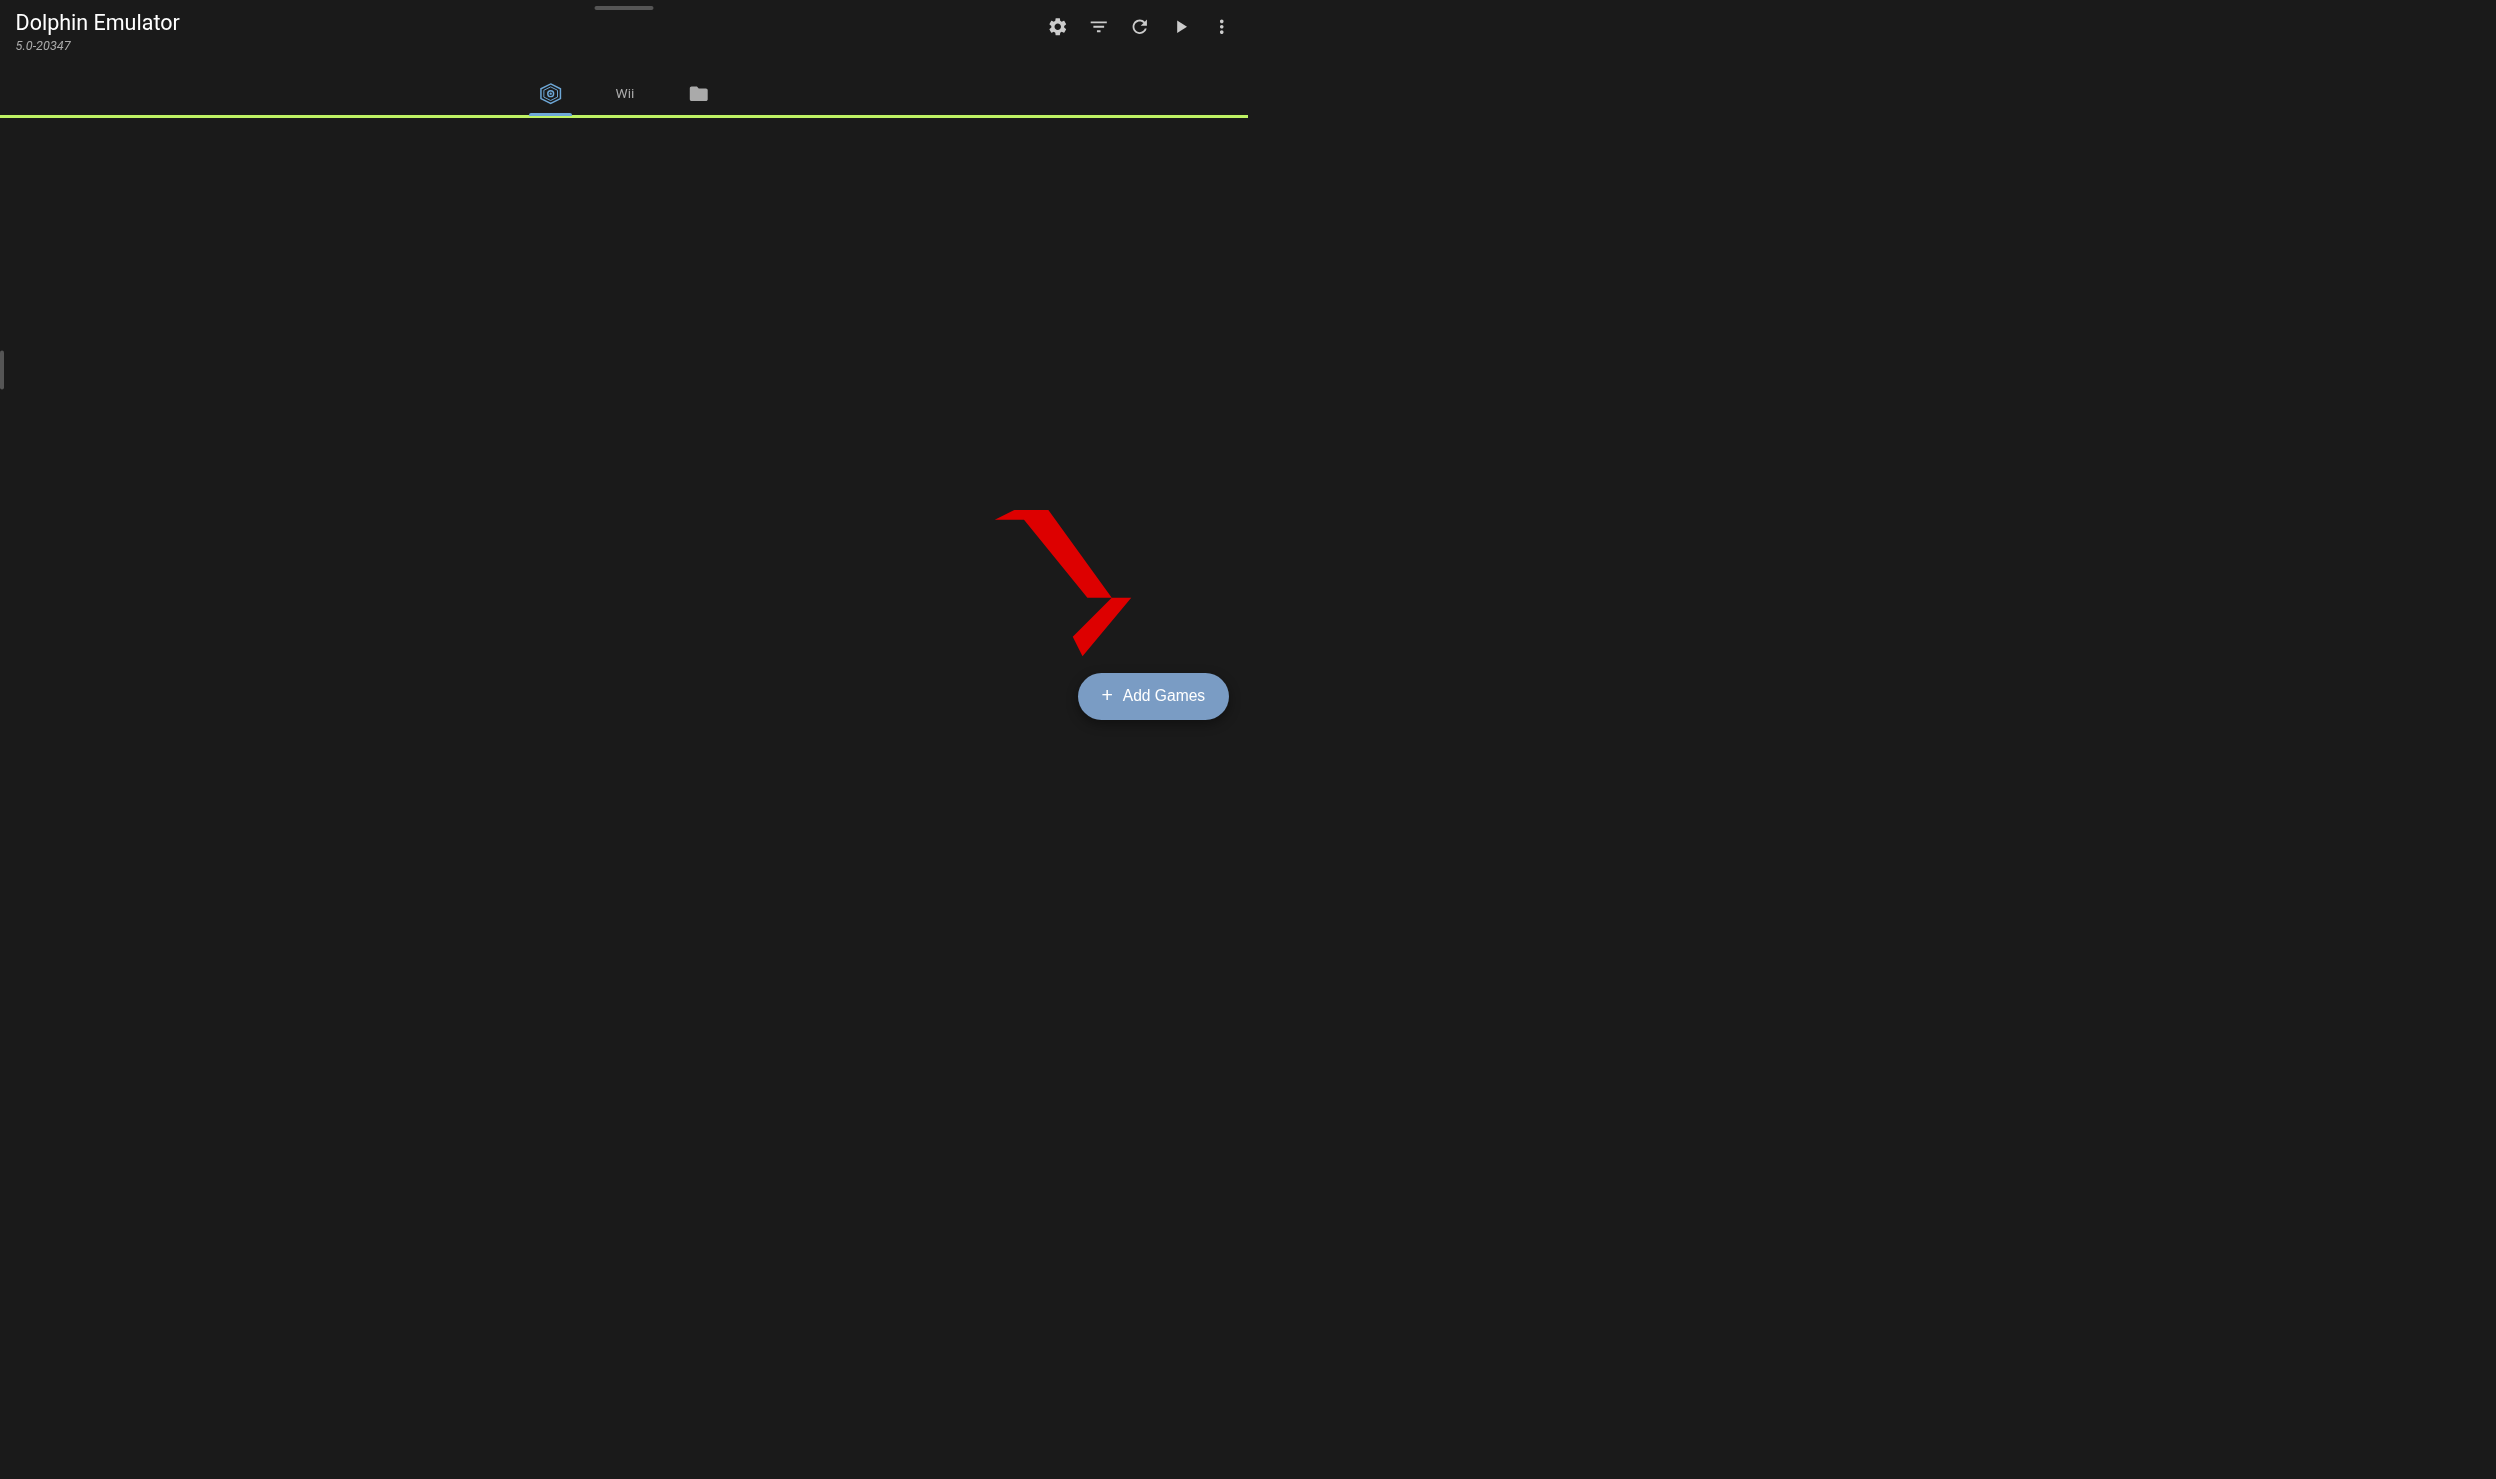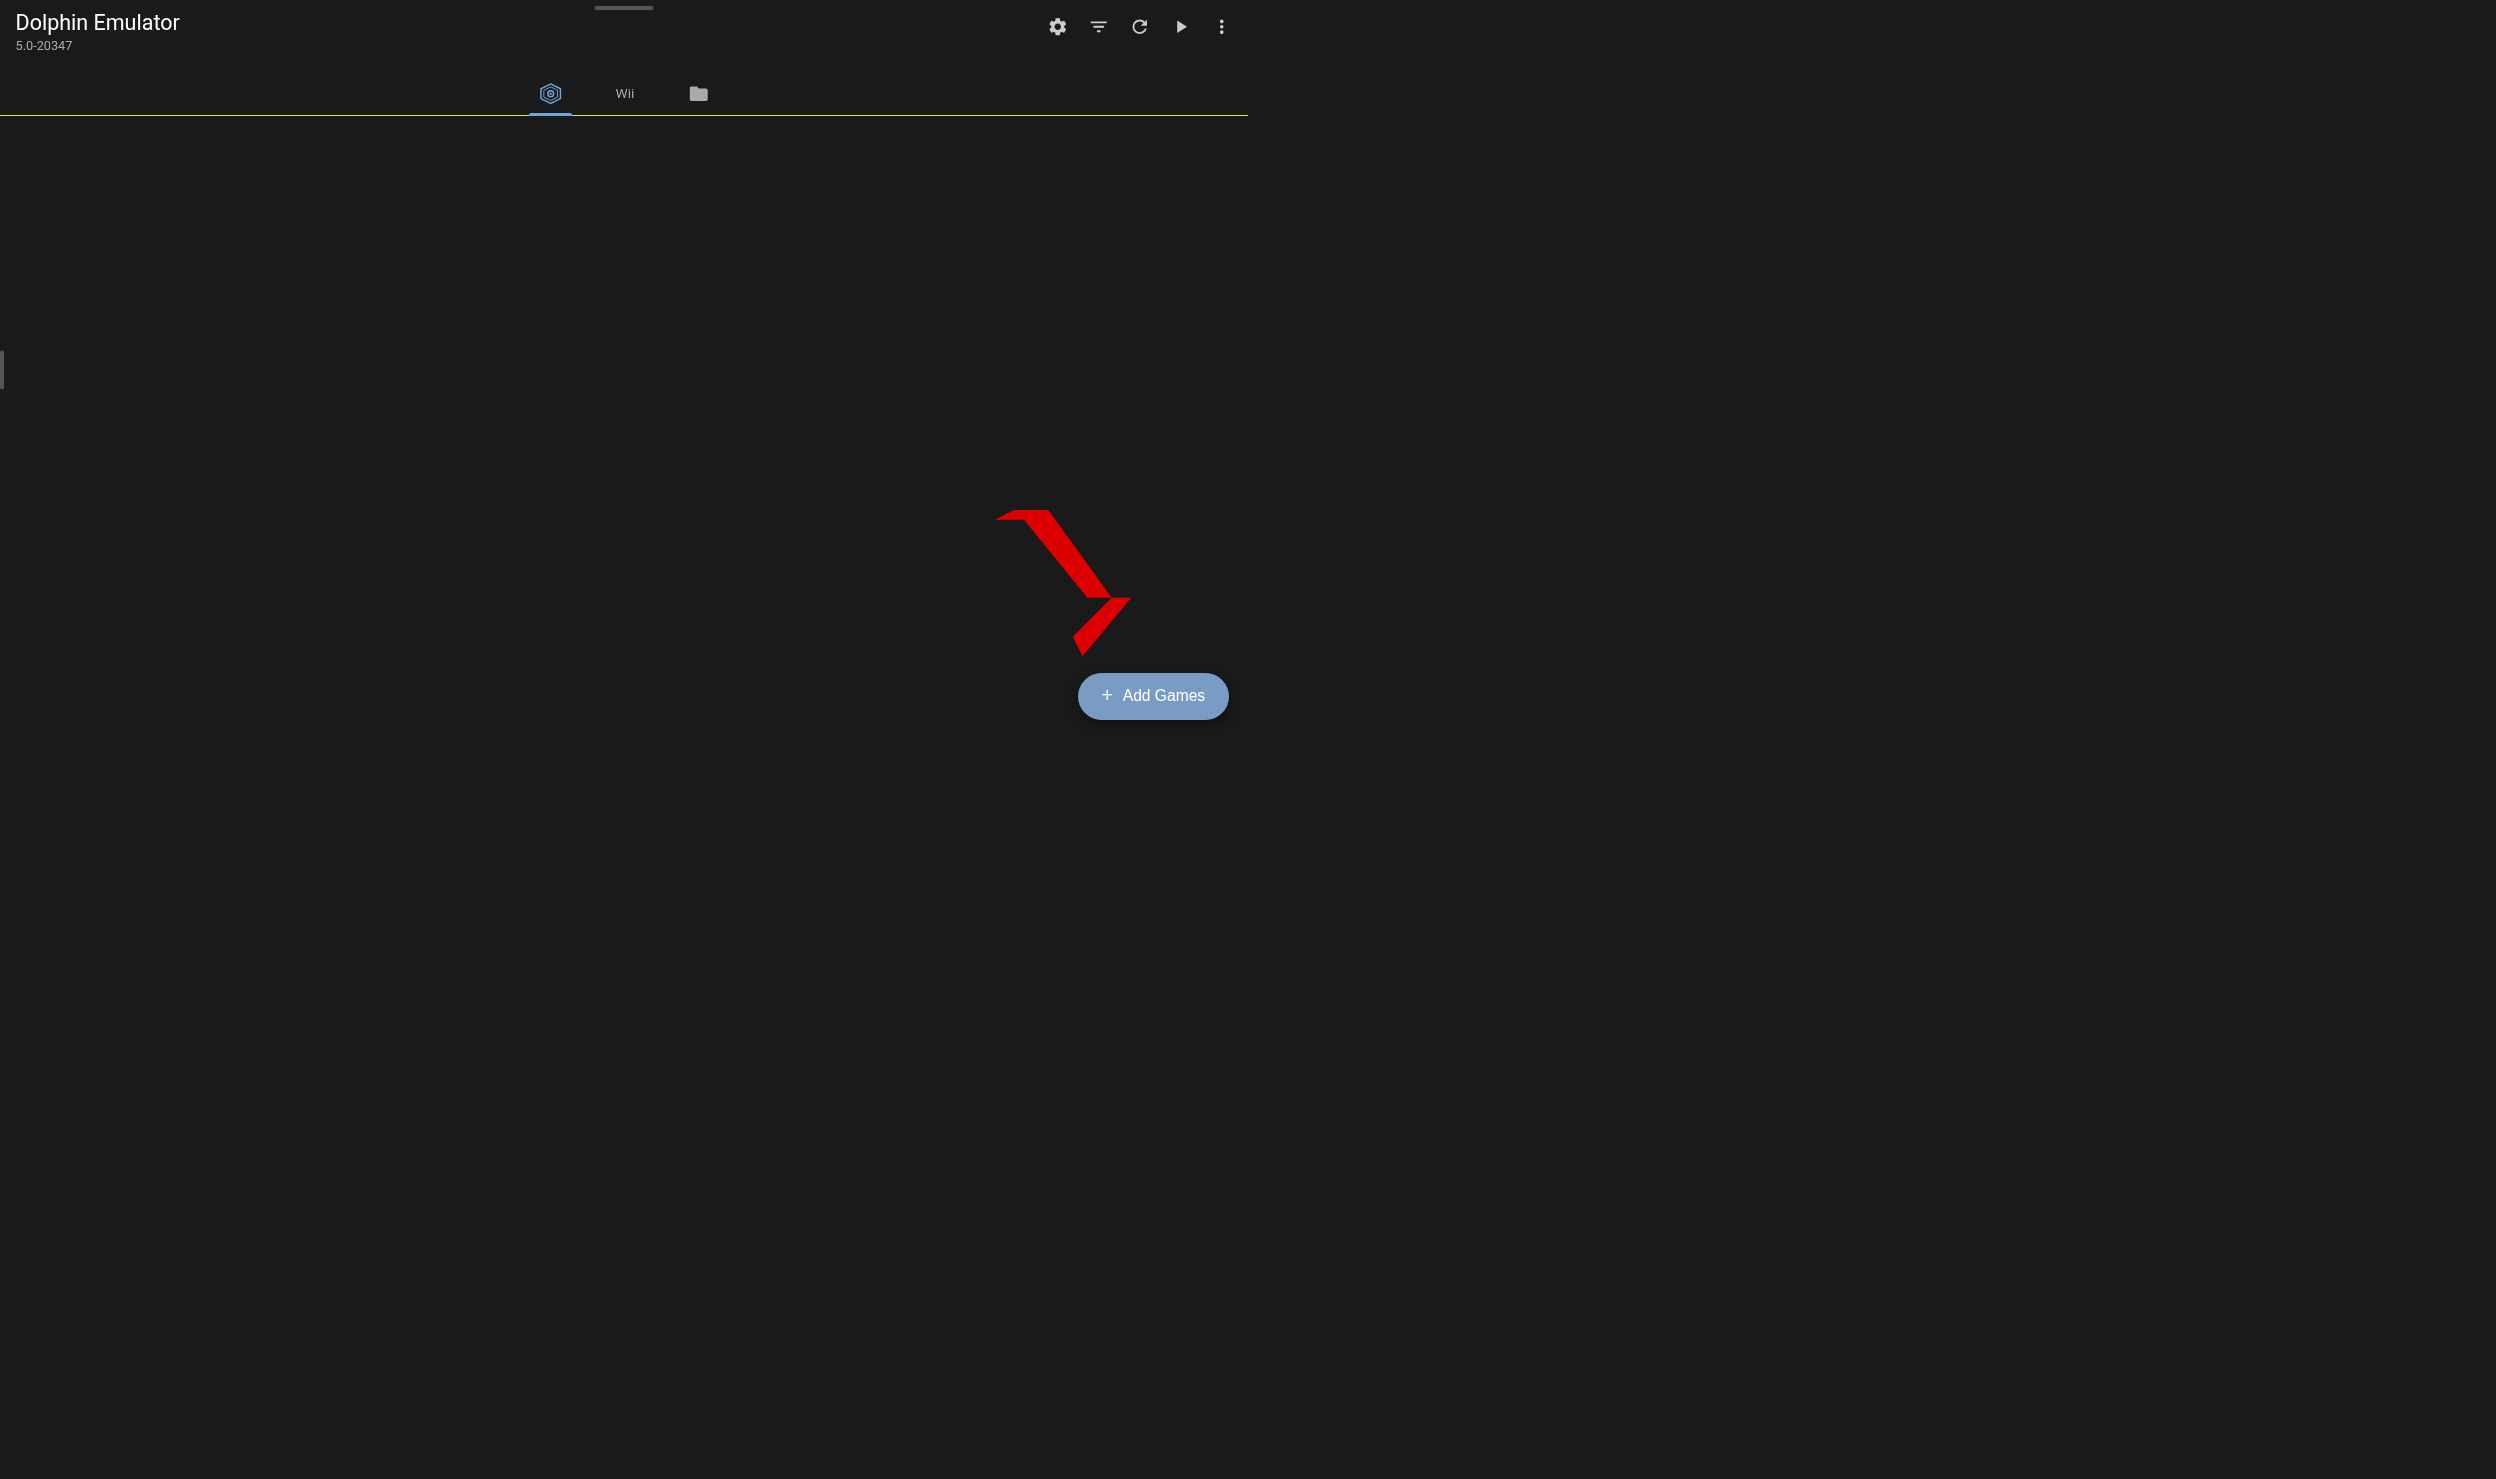--- a/index.html
+++ b/index.html
@@ -37,20 +37,21 @@
       font-size: 21.5px;
       font-weight: 400;
       color: #ffffff;
       line-height: 1.2;
     }
 
     .app-version {
       font-size: 12.7px;
       color: #aaaaaa;
       margin-top: 2px;
+      font-style: italic;
     }
 
     .header-actions {
       display: flex;
       align-items: center;
       gap: 19.5px;
       margin-top: 5.9px;
     }
 
     .header-icon {
@@ -74,21 +75,21 @@
       border-radius: 2px;
     }
 
     
     .tabs-container {
       display: flex;
       align-items: center;
       justify-content: center;
       gap: 34px;
       padding: 5.9px 0 0 0;
-      border-bottom: 1px solid #bef264;
+      border-bottom: 3px solid #bef264;
       position: relative;
     }
 
     .tab {
       display: flex;
       align-items: center;
       justify-content: center;
       padding: 7.8px 9.8px 9.8px 9.8px;
       cursor: pointer;
       position: relative;

